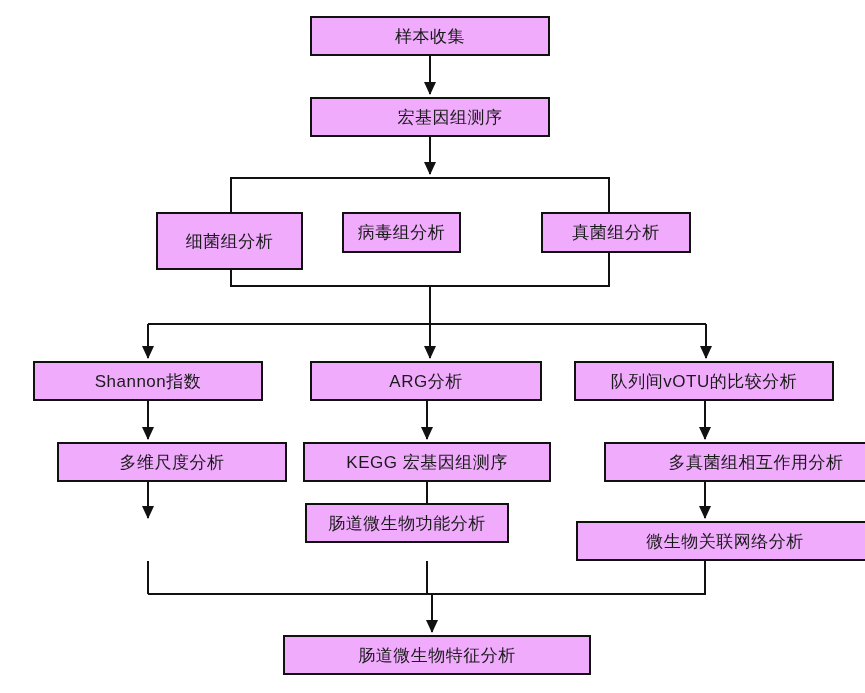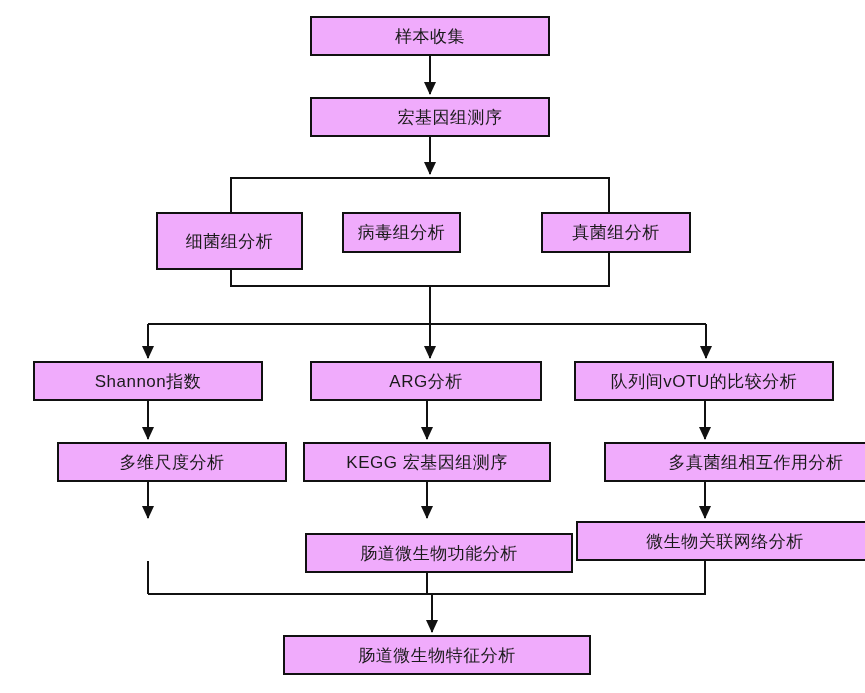--- a/index.html
+++ b/index.html
@@ -49,21 +49,21 @@
   .n-metagenome    { left: 310px; top: 97px;  width: 240px; height: 40px; padding-left: 40px; }
   .frame-omics     { left: 230px; top: 177px; width: 380px; height: 110px; }
   .n-bacteriome    { left: 156px; top: 212px; width: 147px; height: 58px; }
   .n-virome        { left: 342px; top: 212px; width: 119px; height: 41px; }
   .n-mycobiome     { left: 541px; top: 212px; width: 150px; height: 41px; }
   .n-shannon       { left: 33px;  top: 361px; width: 230px; height: 40px; }
   .n-mds           { left: 33px;  top: 442px; width: 230px; height: 40px; margin-left: 24px; }
   .n-cohort-bact   { left: 33px;  top: 521px; width: 230px; height: 40px; }
   .n-arg           { left: 310px; top: 361px; width: 232px; height: 40px; }
   .n-kegg          { left: 303px; top: 442px; width: 248px; height: 40px; }
-  .n-gut-func      { left: 305px; top: 533px; width: 268px; height: 40px; }
+  .n-gut-func      { left: 305px; top: 503px; width: 204px; height: 40px; }
   .n-votu          { left: 574px; top: 361px; width: 260px; height: 40px; }
   .n-fungal-inter  { left: 604px; top: 442px; width: 304px; height: 40px; }
   .n-micro-network { left: 576px; top: 521px; width: 298px; height: 40px; }
   .n-gut-features  { left: 283px; top: 635px; width: 308px; height: 40px; }
 </style>
 </head>
 <body>
 
 <div class="canvas">
 

